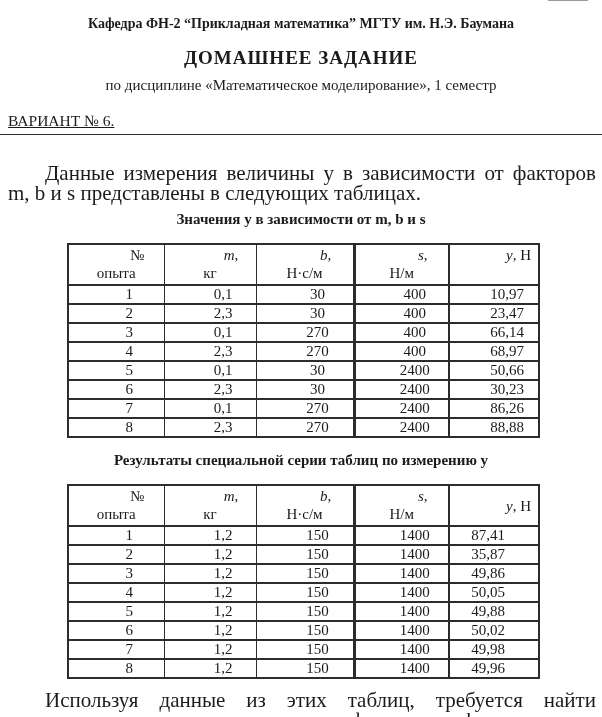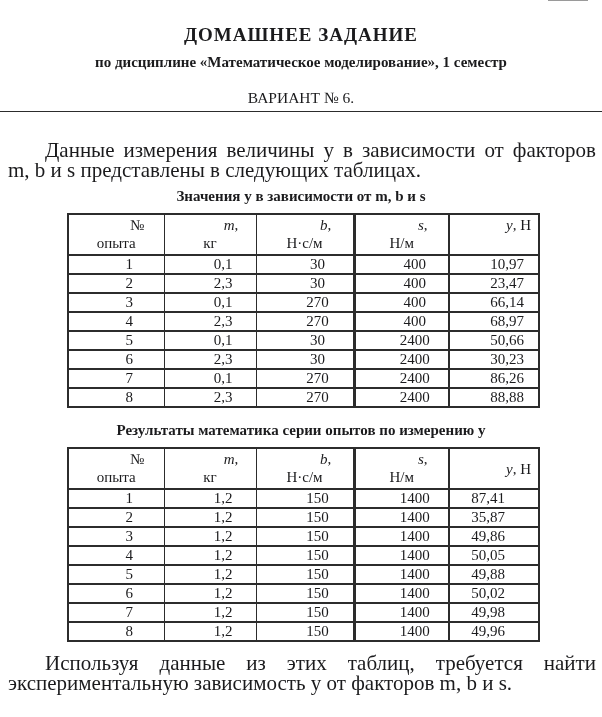--- a/index.html
+++ b/index.html
@@ -15,49 +15,49 @@
     position:absolute;top:0;left:548px;width:40px;height:1px;
     background:#9a9a9a;
   }
   .dept{
     margin:15px 4px 0;
     text-align:center;
     font-weight:bold;
     font-size:14px;line-height:18px;
   }
   .doc-title{
-    margin:25px 0 0;
+    margin:15px 0 0;
     text-align:center;
     font-weight:bold;
     font-size:19px;line-height:20px;
     letter-spacing:1px;
   }
   .subtitle{
     margin:8px 0 0;
     text-align:center;
-    font-size:15px;line-height:18px;font-weight:bold;
+    font-size:15px;line-height:18px;
   }
   .variant{
-    margin:17px 0 0;
-    text-align:center;
-    font-size:15.5px;line-height:19px;
+    margin:17px 8px 0;
+    text-align:left;
+    font-size:15.5px;line-height:19px;text-decoration:underline;
   }
   .rule{
     border:none;height:0;
     border-top:1.5px solid #2c2c2c;
     margin:4px 0 0;
   }
   .para{
     margin:28px 6px 0 8px;
     text-align:justify;
     text-indent:37px;
     font-size:21px;line-height:20px;
   }
   .tbl-title{
-    margin:8px 0 9px;
+    margin:8px 0 16px;
     text-align:center;
     font-weight:bold;
     font-size:15px;line-height:16px;
   }
   .tbl-title.second{margin-top:14px;}
   table.data-table{
     border-collapse:collapse;
     table-layout:fixed;
     margin:0 0 0 67px;
     width:471px;
@@ -92,20 +92,21 @@
   }
   .t2 td:last-child{padding-left:0;padding-right:12px;}
   .closing{margin-top:11px;}
 </style>
 </head>
 <body>
 
 <div class="page">
   <div class="edge-mark"></div>
 
+  <div class="dept">Кафедра ФН-2 “Прикладная математика” МГТУ им. Н.Э. Баумана</div>
   <div class="doc-title">ДОМАШНЕЕ ЗАДАНИЕ</div>
   <div class="subtitle">по дисциплине «Математическое моделирование», 1 семестр</div>
   <div class="variant">ВАРИАНТ № 6.</div>
 
   <hr class="rule">
 
   <p class="para intro">Данные измерения величины y в зависимости от факторов m, b и s представлены в следующих таблицах.</p>
 
   <div class="tbl-title">Значения y в зависимости от m, b и s</div>
   <table class="data-table t1">
@@ -192,21 +193,21 @@
         <tr>
           <td>8</td>
           <td>2,3</td>
           <td>270</td>
           <td>2400</td>
           <td>88,88</td>
         </tr>
       </tbody>
   </table>
 
-  <div class="tbl-title second">Результаты математика серии опытов по измерению y</div>
+  <div class="tbl-title second">Результаты специальной серии таблиц по измерению y</div>
   <table class="data-table t2">
     <colgroup>
       <col style="width:96px">
         <col style="width:92px">
         <col style="width:98px">
         <col style="width:95px">
         <col style="width:90px">
     </colgroup>
     <thead>
       <tr>

